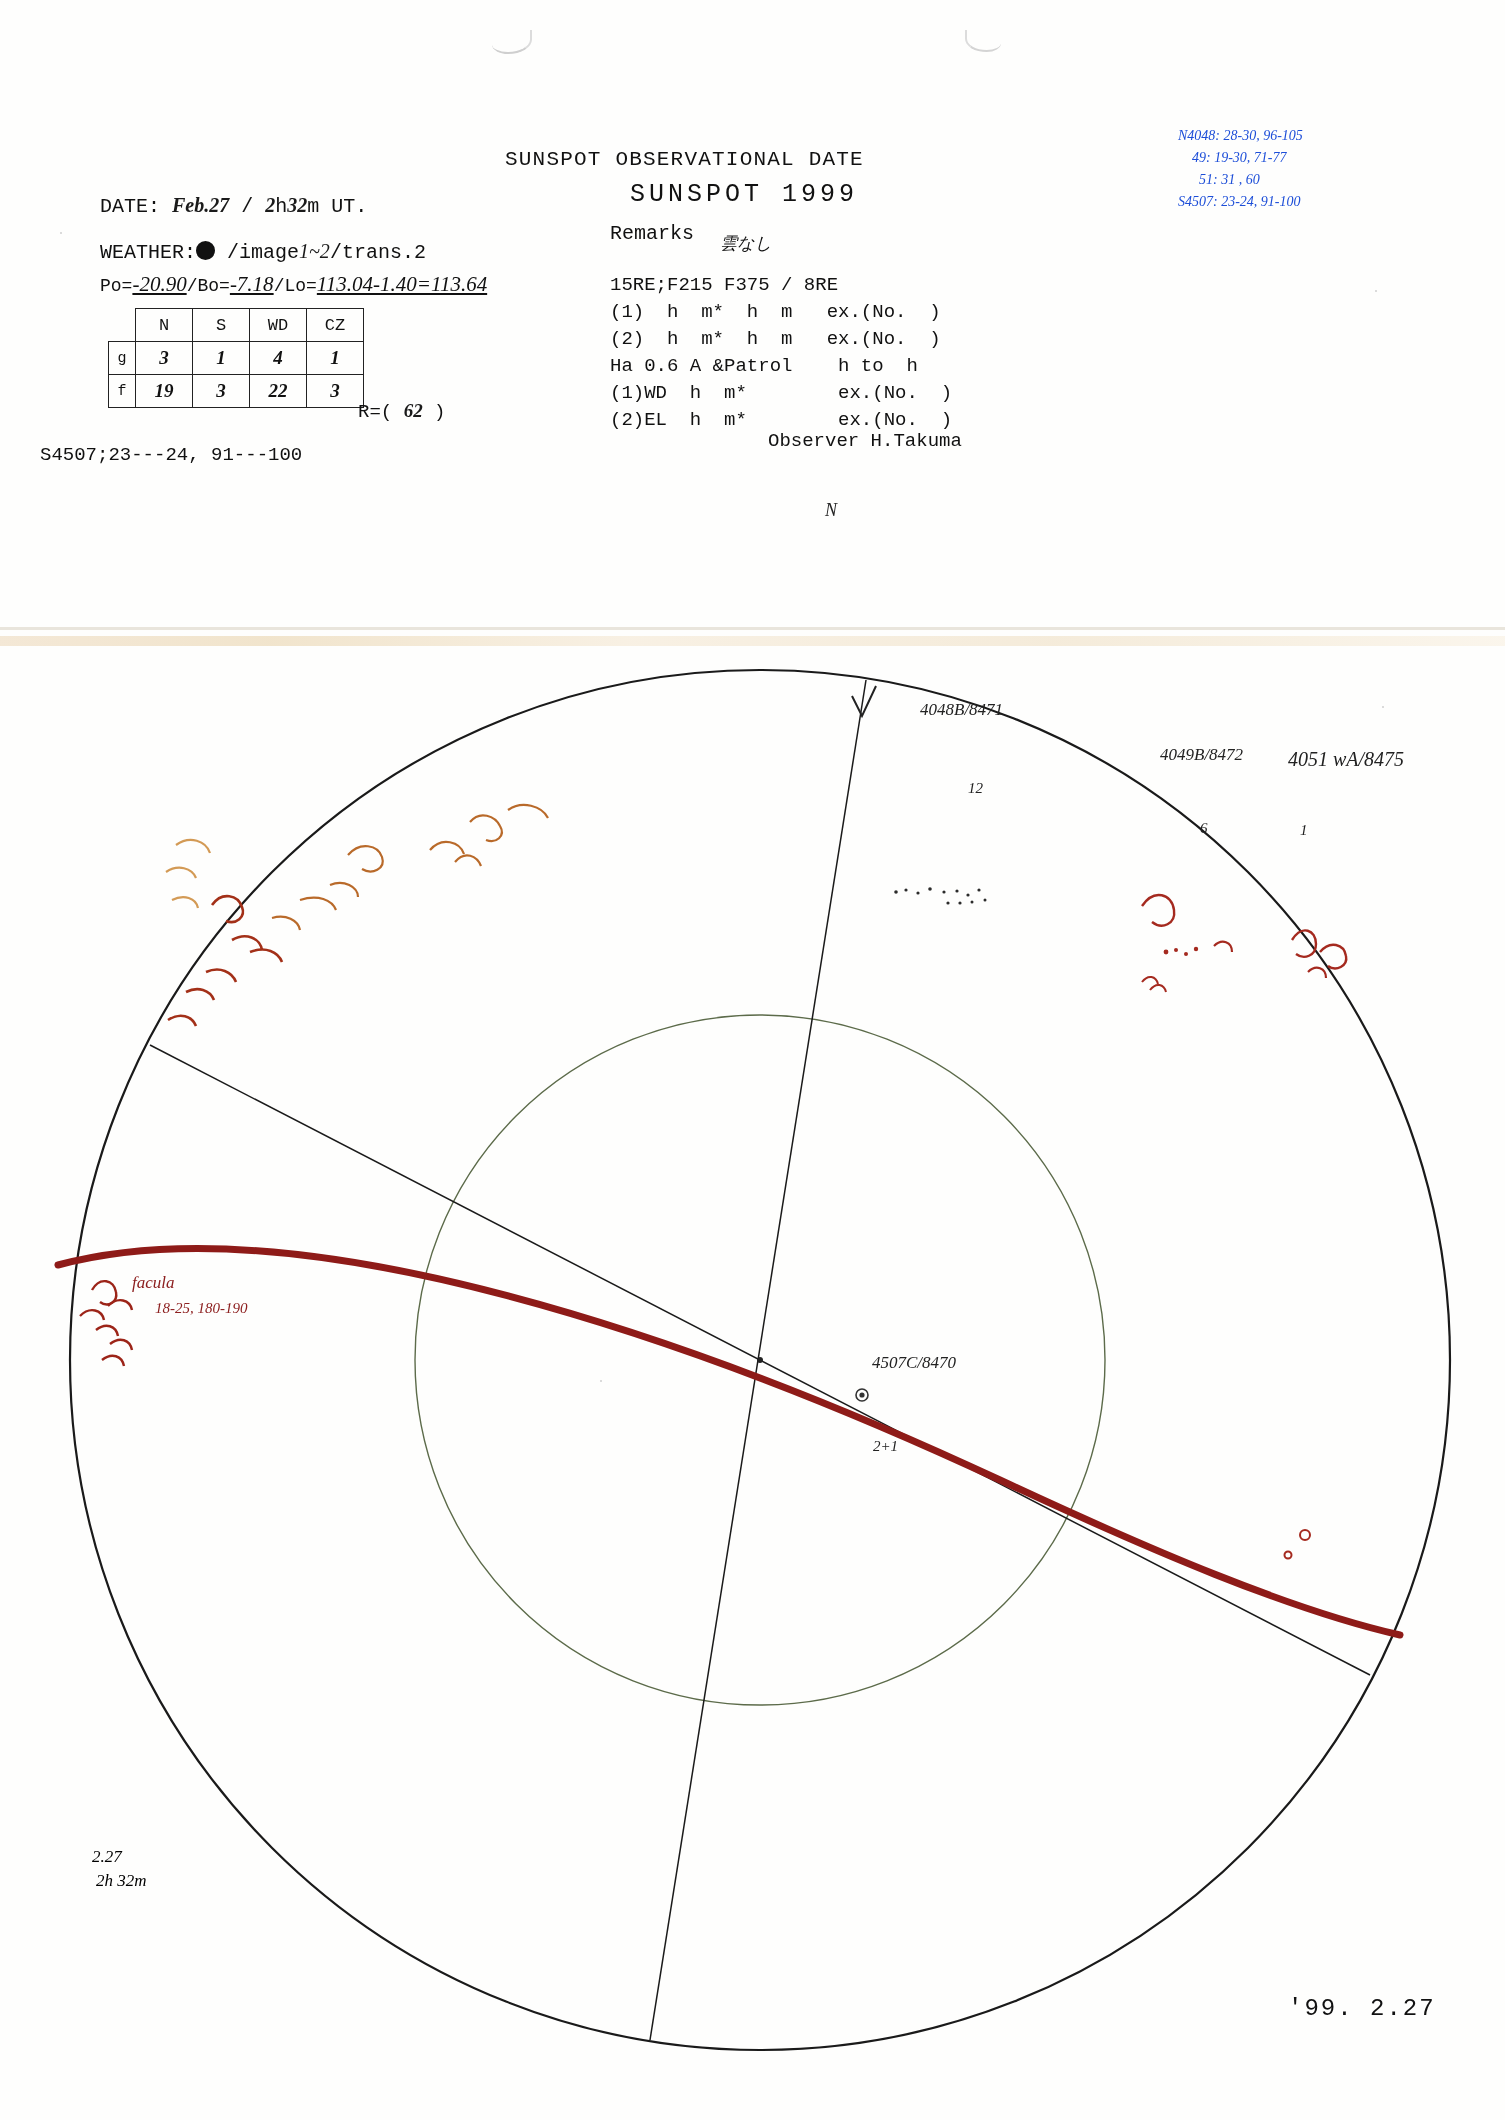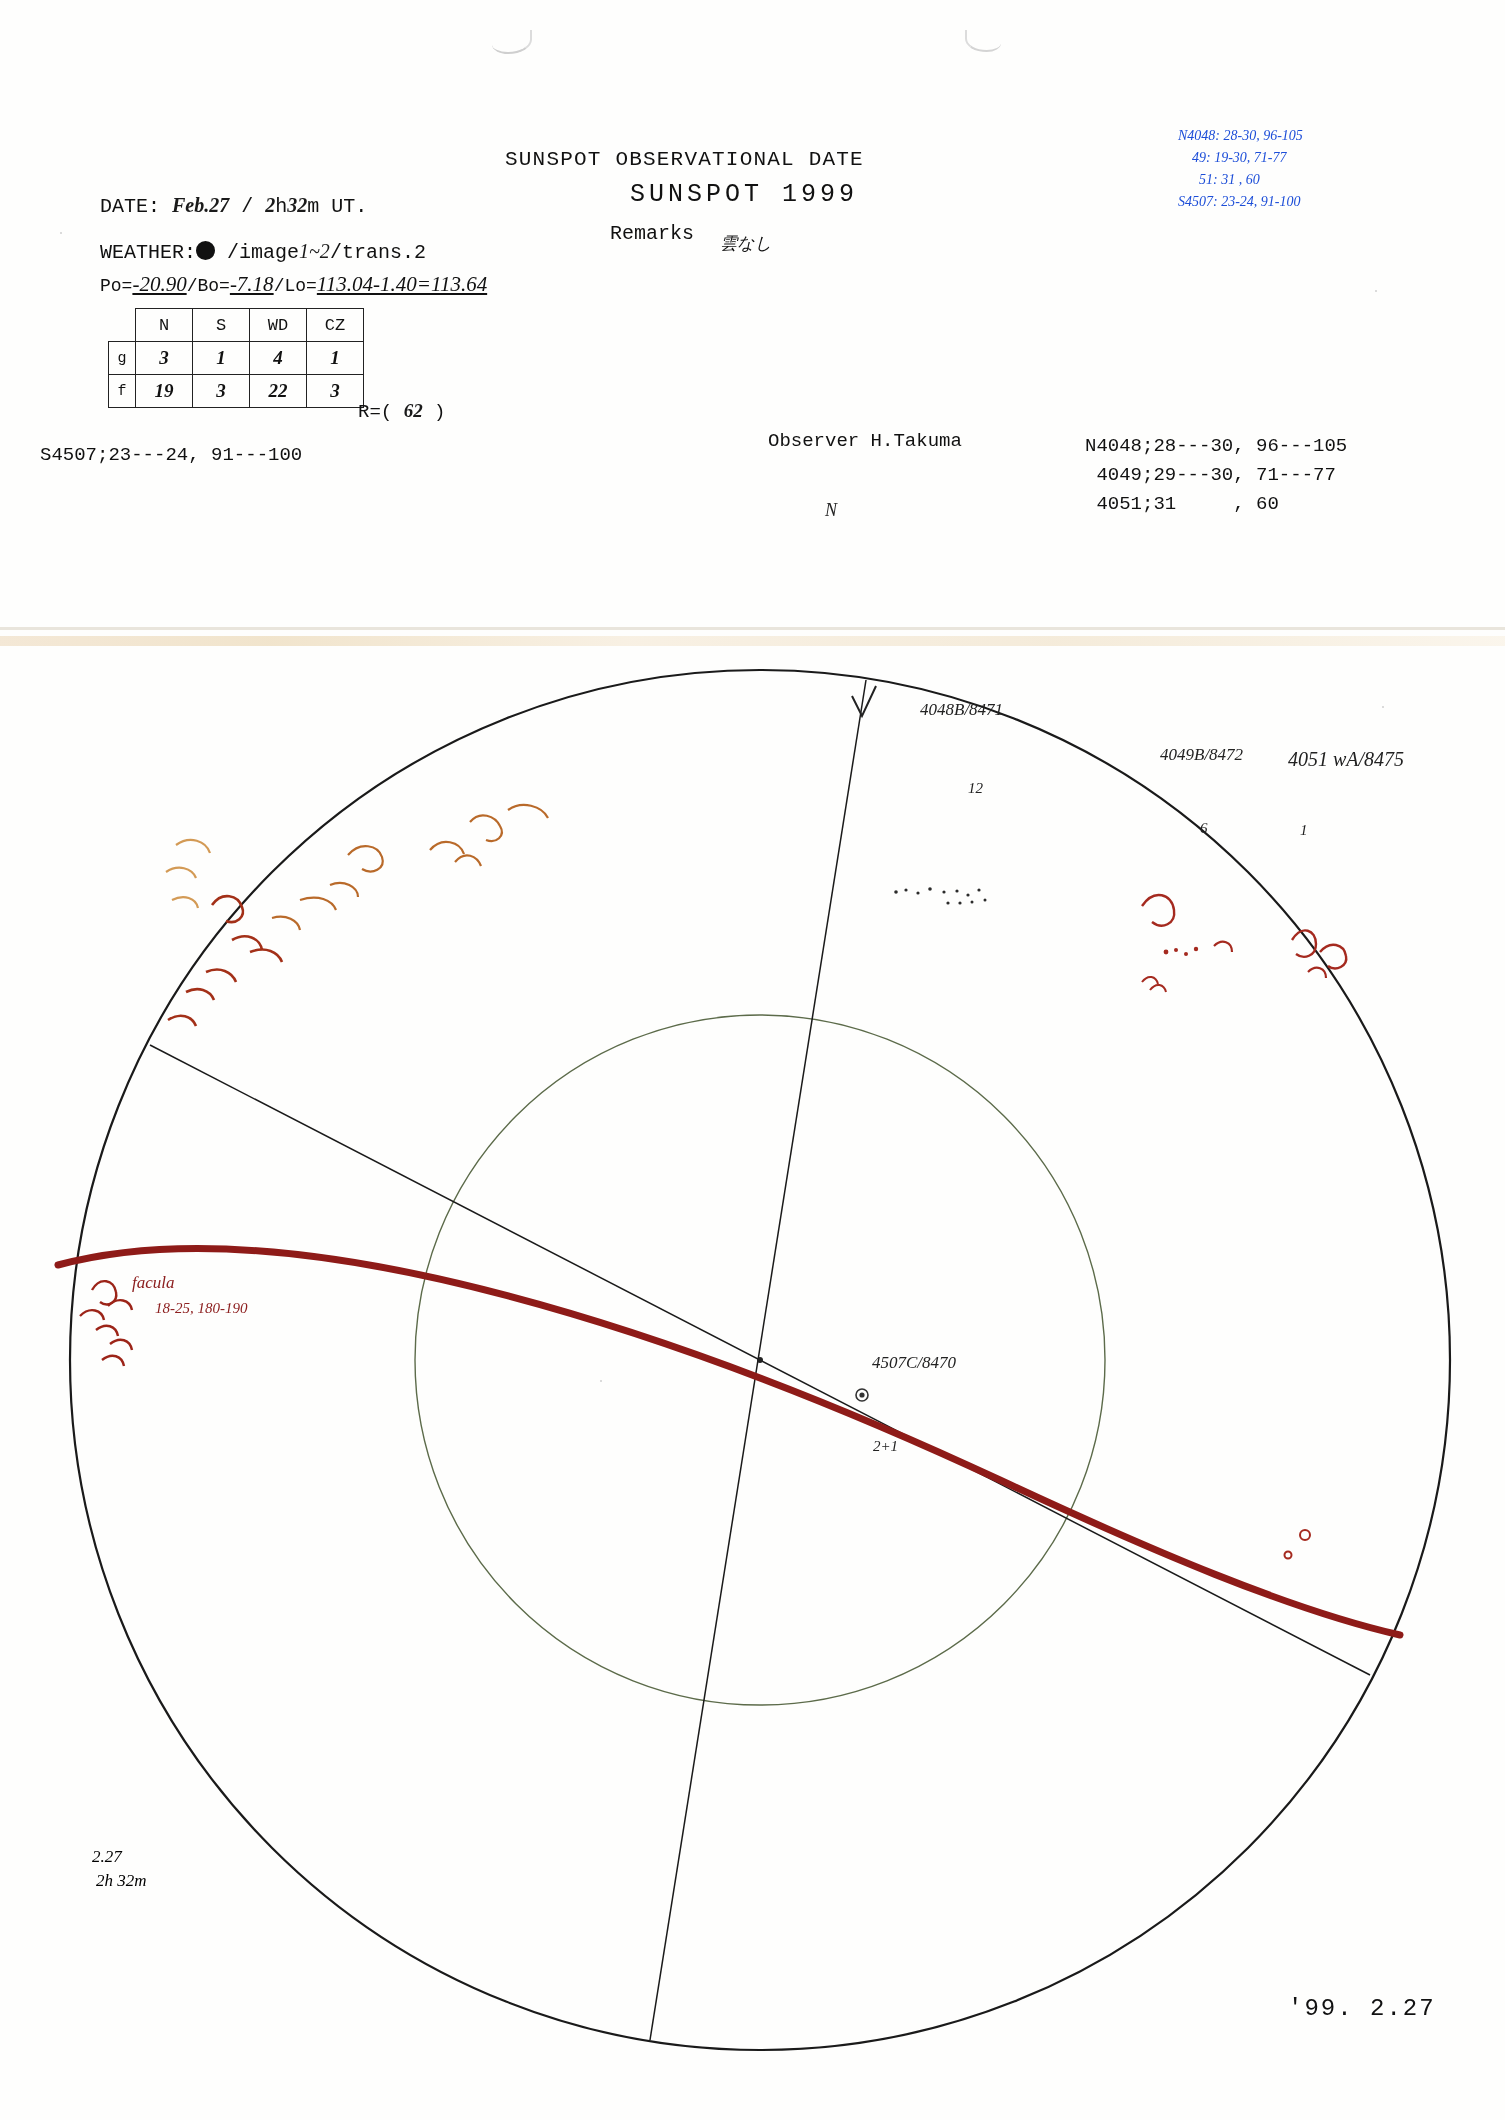--- a/index.html
+++ b/index.html
@@ -316,31 +316,34 @@
     <span>R=(</span>
     <span class="hand">62</span>
     <span>)</span>
   </div>
 
   <div class="s4507-line">S4507;23---24, 91---100</div>
 
   <div class="remarks-label">Remarks</div>
   <div class="remarks-hand">雲なし</div>
 
+  <div class="re-block"><span>15RE;F215 F375 / 8RE</span>
+<span>(1)  h  m*  h  m   ex.(No.  )</span>
+<span>(2)  h  m*  h  m   ex.(No.  )</span>
+<span>Ha 0.6 A &amp;Patrol    h to  h</span>
+<span>(1)WD  h  m*        ex.(No.  )</span>
+<span>(2)EL  h  m*        ex.(No.  )</span></div>
 
   <div class="observer">Observer  H.Takuma</div>
 
   <div class="rt-hand"><span>N4048: 28-30, 96-105</span>
     <span>49: 19-30, 71-77</span>
       <span>51: 31 , 60</span>
 <span>S4507: 23-24, 91-100</span></div>
 
-  <div class="rt-print"><span>N4048;28---30, 96---105</span>
- <span>4049;29---30, 71---77</span>
- <span>4051;31     , 60</span></div>
 
   <div class="scan-band2"></div>
   <div class="scan-band"></div>
 
   <div class="disc-wrap">
     <svg class="disc-svg" width="1505" height="1520" viewBox="0 0 1505 1520">
 
       <circle cx="760" cy="760" r="690" fill="none" stroke="#1a1a1a" stroke-width="2.2"></circle>
 
       <circle cx="760" cy="760" r="345" fill="none" stroke="#5c6b4a" stroke-width="1.4"></circle>

